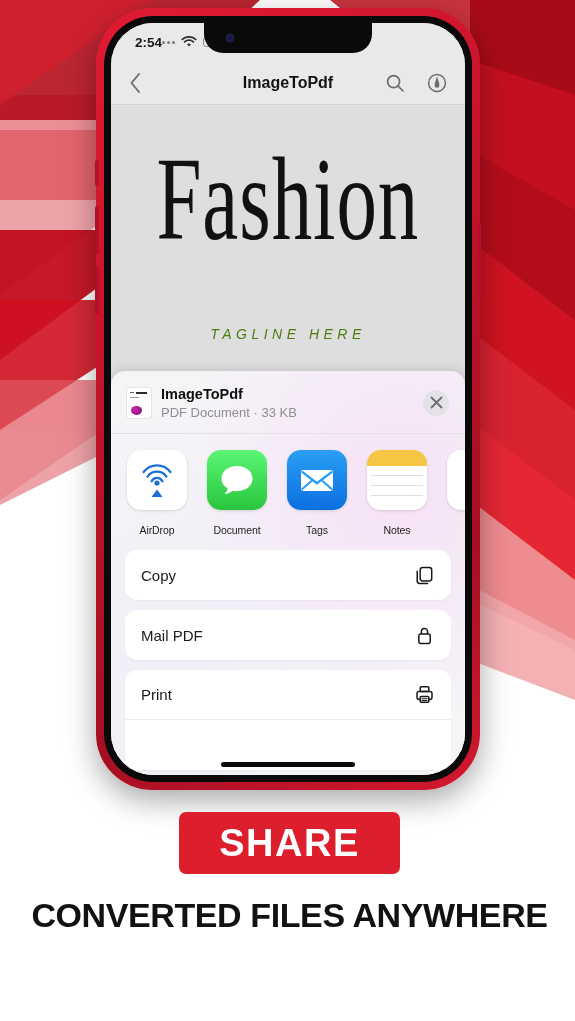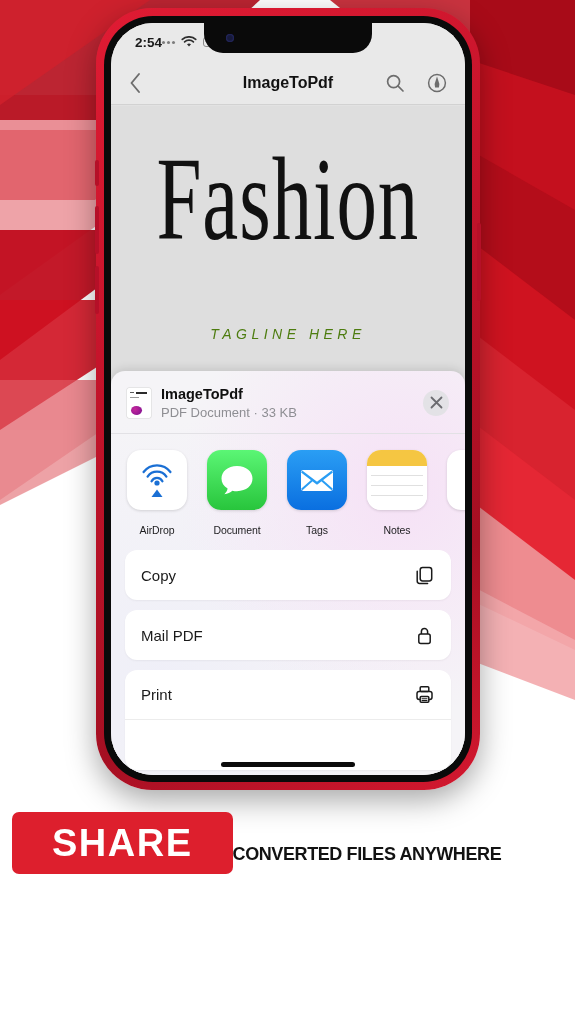--- a/index.html
+++ b/index.html
@@ -185,30 +185,30 @@
   .row-label{ font-size:15px; color:#1a1a1a; }
 
   
   .home-ind{
     position:absolute; bottom:8px; left:50%; transform:translateX(-50%);
     width:134px; height:5px; border-radius:3px; background:#0b0b0b; z-index:60;
   }
 
   
   .promo{
-    position:absolute; left:12px; right:0; top:812px; z-index:8;
-    display:flex; align-items:center;
+    position:absolute; left:4px; right:0; top:812px; z-index:8;
+    display:flex; flex-direction:column; align-items:center;
   }
   .share-badge{
     background:#dd1f2d; color:#fff; border-radius:7px;
     padding:12px 40px; font-size:38px; font-weight:700;
     letter-spacing:1.5px; line-height:1;
   }
   .promo-sub{
-    margin-top:22px; font-size:18px; font-weight:700;
+    margin-top:22px; font-size:34px; font-weight:700;
     letter-spacing:-.4px; color:#121212; 
   }
 </style>
 </head>
 <body>
 
 <div class="bg-art">
   <svg width="575" height="1021" viewBox="0 0 575 1021">
     <rect x="0" y="0" width="575" height="1021" fill="#ffffff"></rect>
     <g>

